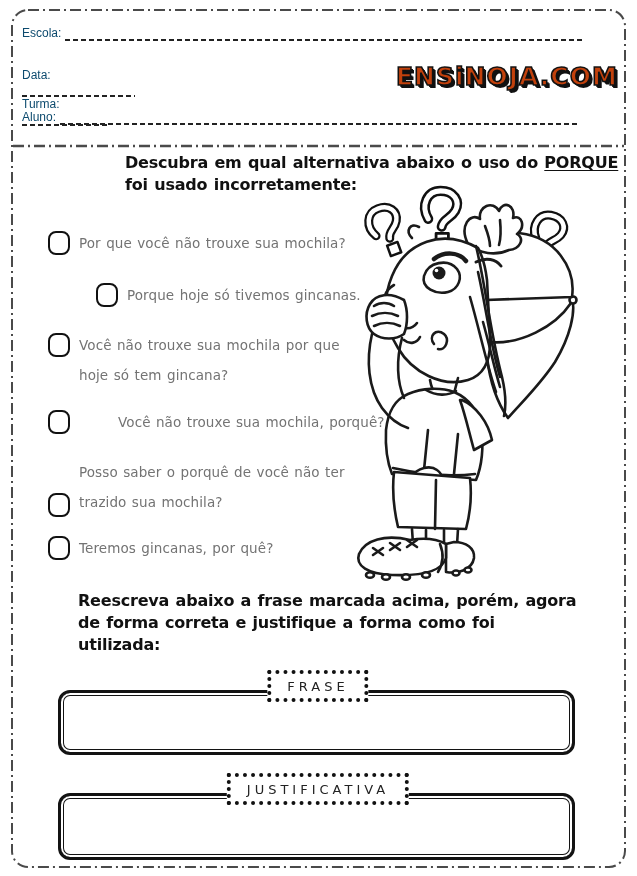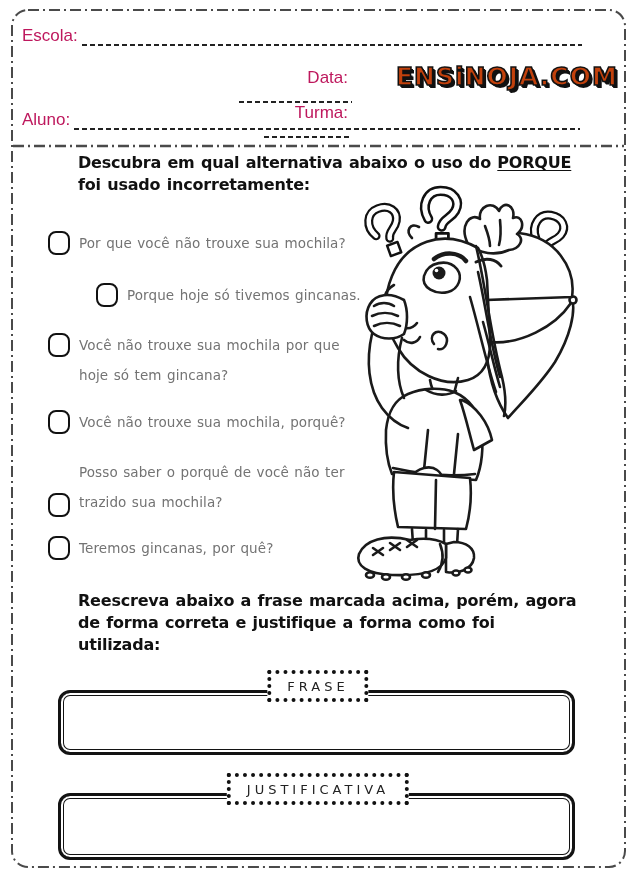--- a/index.html
+++ b/index.html
@@ -3,21 +3,21 @@
 <meta charset="utf-8">
 <style>
   * { margin:0; padding:0; box-sizing:border-box; }
   body { background:#fff; font-family:"DejaVu Sans", sans-serif; }
   .page { position:relative; width:637px; height:876px; background:#fff; color:#1a1a1a; overflow:hidden; }
 
   
   .frame-svg { position:absolute; left:0; top:0; width:637px; height:876px; pointer-events:none; }
 
   
-  .hrow { position:absolute; display:flex; align-items:flex-end; font-family:"Liberation Sans", sans-serif; font-size:17px; color:#be185d; }
+  .hrow { position:absolute; display:flex; font-family:"Liberation Sans", sans-serif; font-size:12px; color:#0c4a6e; }
   .hlabel { white-space:nowrap; padding-right:4px; }
   .dline { flex:1 1 auto; height:15px; background-image:repeating-linear-gradient(90deg,#222 0 5px,transparent 5px 8px); background-repeat:repeat-x; background-size:8px 2px; background-position:0 bottom; }
   .dline.fixed { flex:0 0 auto; }
   .logo { position:absolute; left:396px; top:62px; width:205px; font-family:"DejaVu Sans", sans-serif; font-weight:800; font-size:25px; letter-spacing:1px; color:#c2410c; -webkit-text-stroke:1.6px #111; text-shadow:2px 2px 0 #111, 3px 3px 0 #111; white-space:nowrap; }
 
   
   .instr { position:absolute; left:78px; width:508px; font-size:16px; font-weight:700; line-height:22px; letter-spacing:-0.2px; word-spacing:1px; color:#111; }
   .instr .hl { text-decoration:underline; text-underline-offset:2px; }
 
   
@@ -56,37 +56,37 @@
     <span class="dline fixed" style="width:88px;"></span>
   </div>
 
   <div class="logo">ENSiNOJA.COM</div>
 
   <div class="hrow" style="left:22px; top:110px; width:558px;">
     <span class="hlabel">Aluno:</span>
     <span class="dline"></span>
   </div>
 
-  <div class="instr" style="top:152px;">
+  <div class="instr" style="top:152px;margin-left:47px;">
     <span>Descubra em qual alternativa abaixo o uso do </span><span class="hl">PORQUE</span><span> foi usado incorretamente:</span>
   </div>
 
   <div class="opt" style="top:228px;">
     <span class="cbox"></span>
     <span class="otext">Por que você não trouxe sua mochila?</span>
   </div>
   <div class="opt" style="top:280px;padding-left:48px;">
     <span class="cbox"></span>
     <span class="otext">Porque hoje só tivemos gincanas.</span>
   </div>
   <div class="opt" style="top:330px;">
     <span class="cbox"></span>
     <span class="otext">Você não trouxe sua mochila por que hoje só tem gincana?</span>
   </div>
-  <div class="opt" style="top:407px;">
+  <div class="opt" style="top:407px;gap:39px;">
     <span class="cbox"></span>
     <span class="otext">Você não trouxe sua mochila, porquê?</span>
   </div>
   <div class="opt" style="top:457px;align-items:flex-end;">
     <span class="cbox"></span>
     <span class="otext">Posso saber o porquê de você não ter trazido sua mochila?</span>
   </div>
   <div class="opt" style="top:533px;">
     <span class="cbox"></span>
     <span class="otext">Teremos gincanas, por quê?</span>

